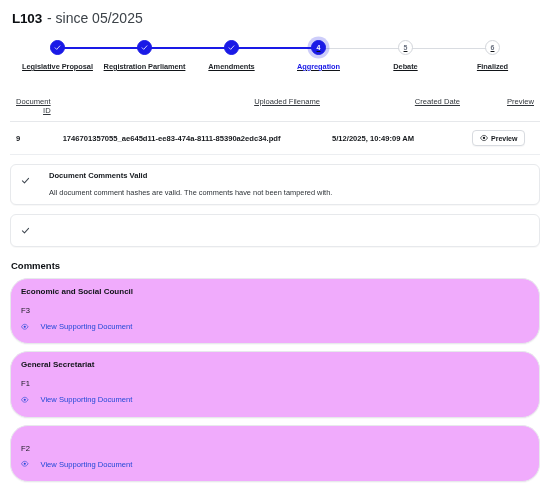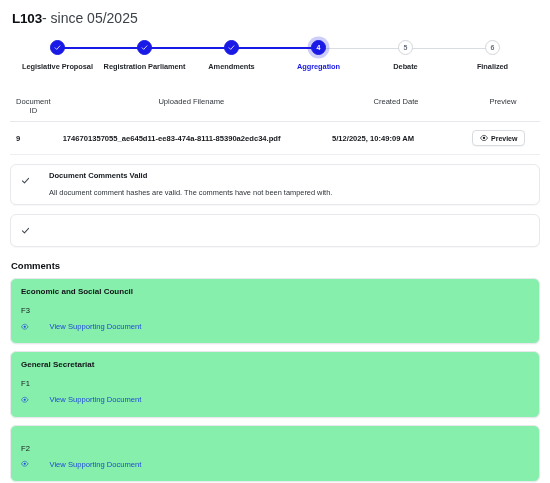--- a/index.html
+++ b/index.html
@@ -7,26 +7,26 @@
     width: 550px;
     height: 483px;
     background: #ffffff;
     font-family: "Liberation Sans", sans-serif;
     color: #111418;
     overflow: hidden;
   }
   .page { width: 550px; height: 483px; padding: 8px 10px 0 10px; position: relative; }
 
   
-  .header { display: flex; align-items: center; padding: 2px 0 0 2px; }
+  .header { display: flex; align-items: center; gap: 5px; padding: 2px 0 0 2px; }
   .header-title { font-size: 13.5px; font-weight: bold; letter-spacing: -0.2px; color: #0b0e12; }
   .header-sub { font-size: 14px; color: #3c4248; font-weight: normal; }
 
   
-  .stepper { margin-top: 14px; padding: 0 4px; position: relative; height: 42px; }
+  .stepper { margin-top: 14px; padding: 0 4px; position: relative; height: 42px; text-decoration: underline; }
   .stepper-track { display: flex; align-items: flex-start; justify-content: space-between; position: relative; }
   .step { position: relative; display: flex; flex-direction: column; align-items: center; width: 96px; z-index: 2; }
   .step-circle {
     width: 15px; height: 15px; border-radius: 50%;
     display: flex; align-items: center; justify-content: center;
     font-size: 7px; line-height: 1; font-weight: bold;
     background: #ffffff; border: 1px solid #d2d5da; color: #6b7280;
     position: relative; z-index: 3;
   }
   .step.done .step-circle { background: #1a1ae6; border-color: #1a1ae6; color: #ffffff; }
@@ -38,22 +38,22 @@
   .step-label { margin-top: 7px; font-size: 7.4px; font-weight: bold; color: #1f2328; white-space: nowrap; letter-spacing: -0.05px; }
   .step.current .step-label { color: #1a1ae6; }
   .connector { position: absolute; top: 7px; height: 2px; z-index: 1; }
   .connector.filled { background: #1a1ae6; }
   .connector.empty { background: #d9dce1; height: 1px; top: 7.5px; }
 
   
   .table-wrap { margin-top: 10px; }
   table.doc-table { width: 100%; border-collapse: collapse; }
   table.doc-table th {
-    text-align: center; font-size: 7.6px; font-weight: normal; color: #30353b;
-    padding: 5px 6px 6px 6px; border-bottom: 1px solid #e6e8eb; vertical-align: top;
+    text-align: right; font-size: 7.6px; font-weight: normal; color: #30353b;
+    padding: 5px 6px 6px 6px; border-bottom: 1px solid #e6e8eb; vertical-align: top; text-decoration: underline;
   }
   table.doc-table td {
     font-size: 7.6px; color: #15181c; padding: 8px 6px; border-bottom: 1px solid #eceef1;
     vertical-align: middle; font-weight: bold;
   }
   .col-id { width: 38px; }
   .col-date { width: 140px; }
   .col-preview { width: 74px; }
   .th-id-line2 { display: block; }
   .preview-btn {
@@ -71,28 +71,28 @@
     display: flex; gap: 19px; align-items: flex-start;
     box-shadow: 0 1px 1px rgba(16,24,40,0.03);
   }
   .valid-check { width: 9px; height: 9px; margin-top: 2px; flex: 0 0 auto; }
   .valid-title { font-size: 7.6px; font-weight: bold; color: #14181d; }
   .valid-desc { font-size: 7.4px; color: #2c3136; margin-top: 8px; }
 
   
   .comments-heading { margin-top: 13px; font-size: 9.5px; font-weight: bold; color: #0b0e12; padding-left: 1px; }
   .comment-card {
-    margin-top: 7px; border: 1px solid #e7e9ec; border-radius: 6px;
-    background: #86efac; padding: 8px 10px 9px 10px;
+    margin-top: 7px; border: 1px solid #e7e9ec; border-radius: 18px;
+    background: #f0abfc; padding: 8px 10px 9px 10px;
     box-shadow: 0 1px 1px rgba(16,24,40,0.03);
   }
   .comment-org { font-size: 8px; font-weight: bold; color: #0f1317; }
   .comment-body { font-size: 7.6px; color: #15181c; margin-top: 10px; }
   .comment-link {
-    margin-top: 7px; display: inline-flex; align-items: center; gap: 21px;
+    margin-top: 7px; display: inline-flex; align-items: center; gap: 12px;
     font-size: 7.6px; color: #2149d6; text-decoration: none; cursor: pointer;
   }
   .comment-link .eye { width: 7.5px; height: 7.5px; }
 </style>
 </head>
 <body>
 
 <div class="page">
 
   <div class="header">

